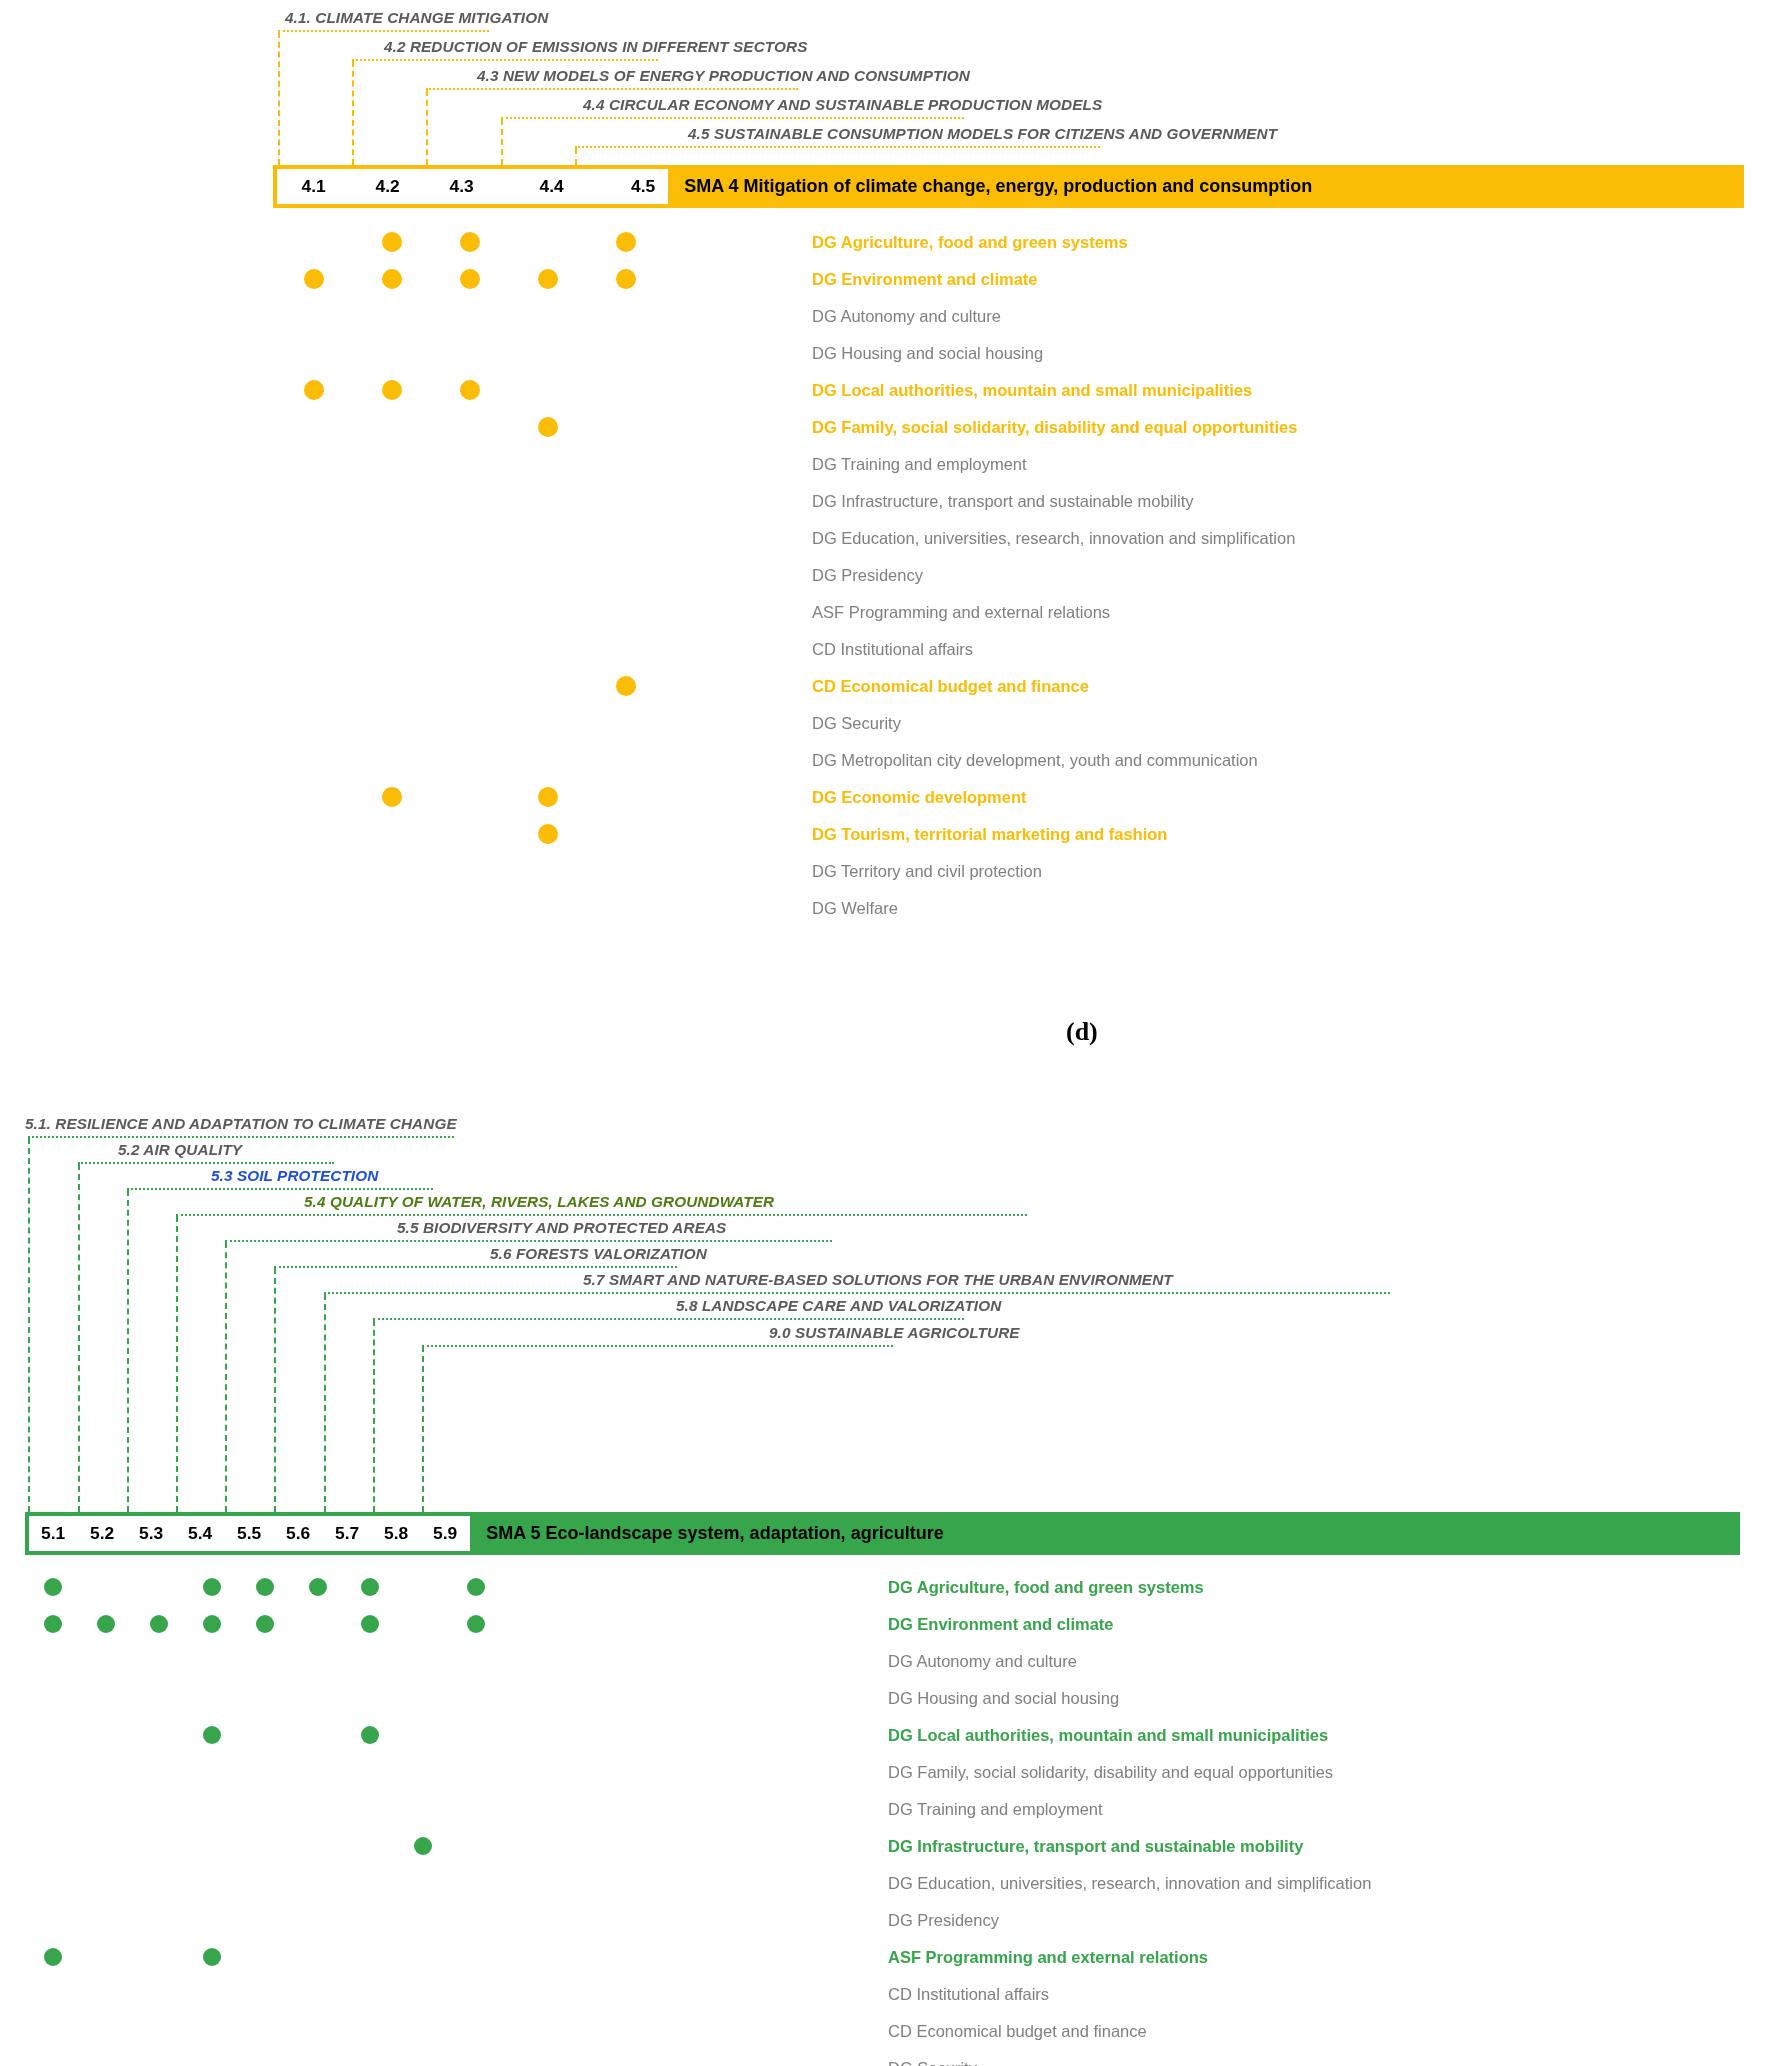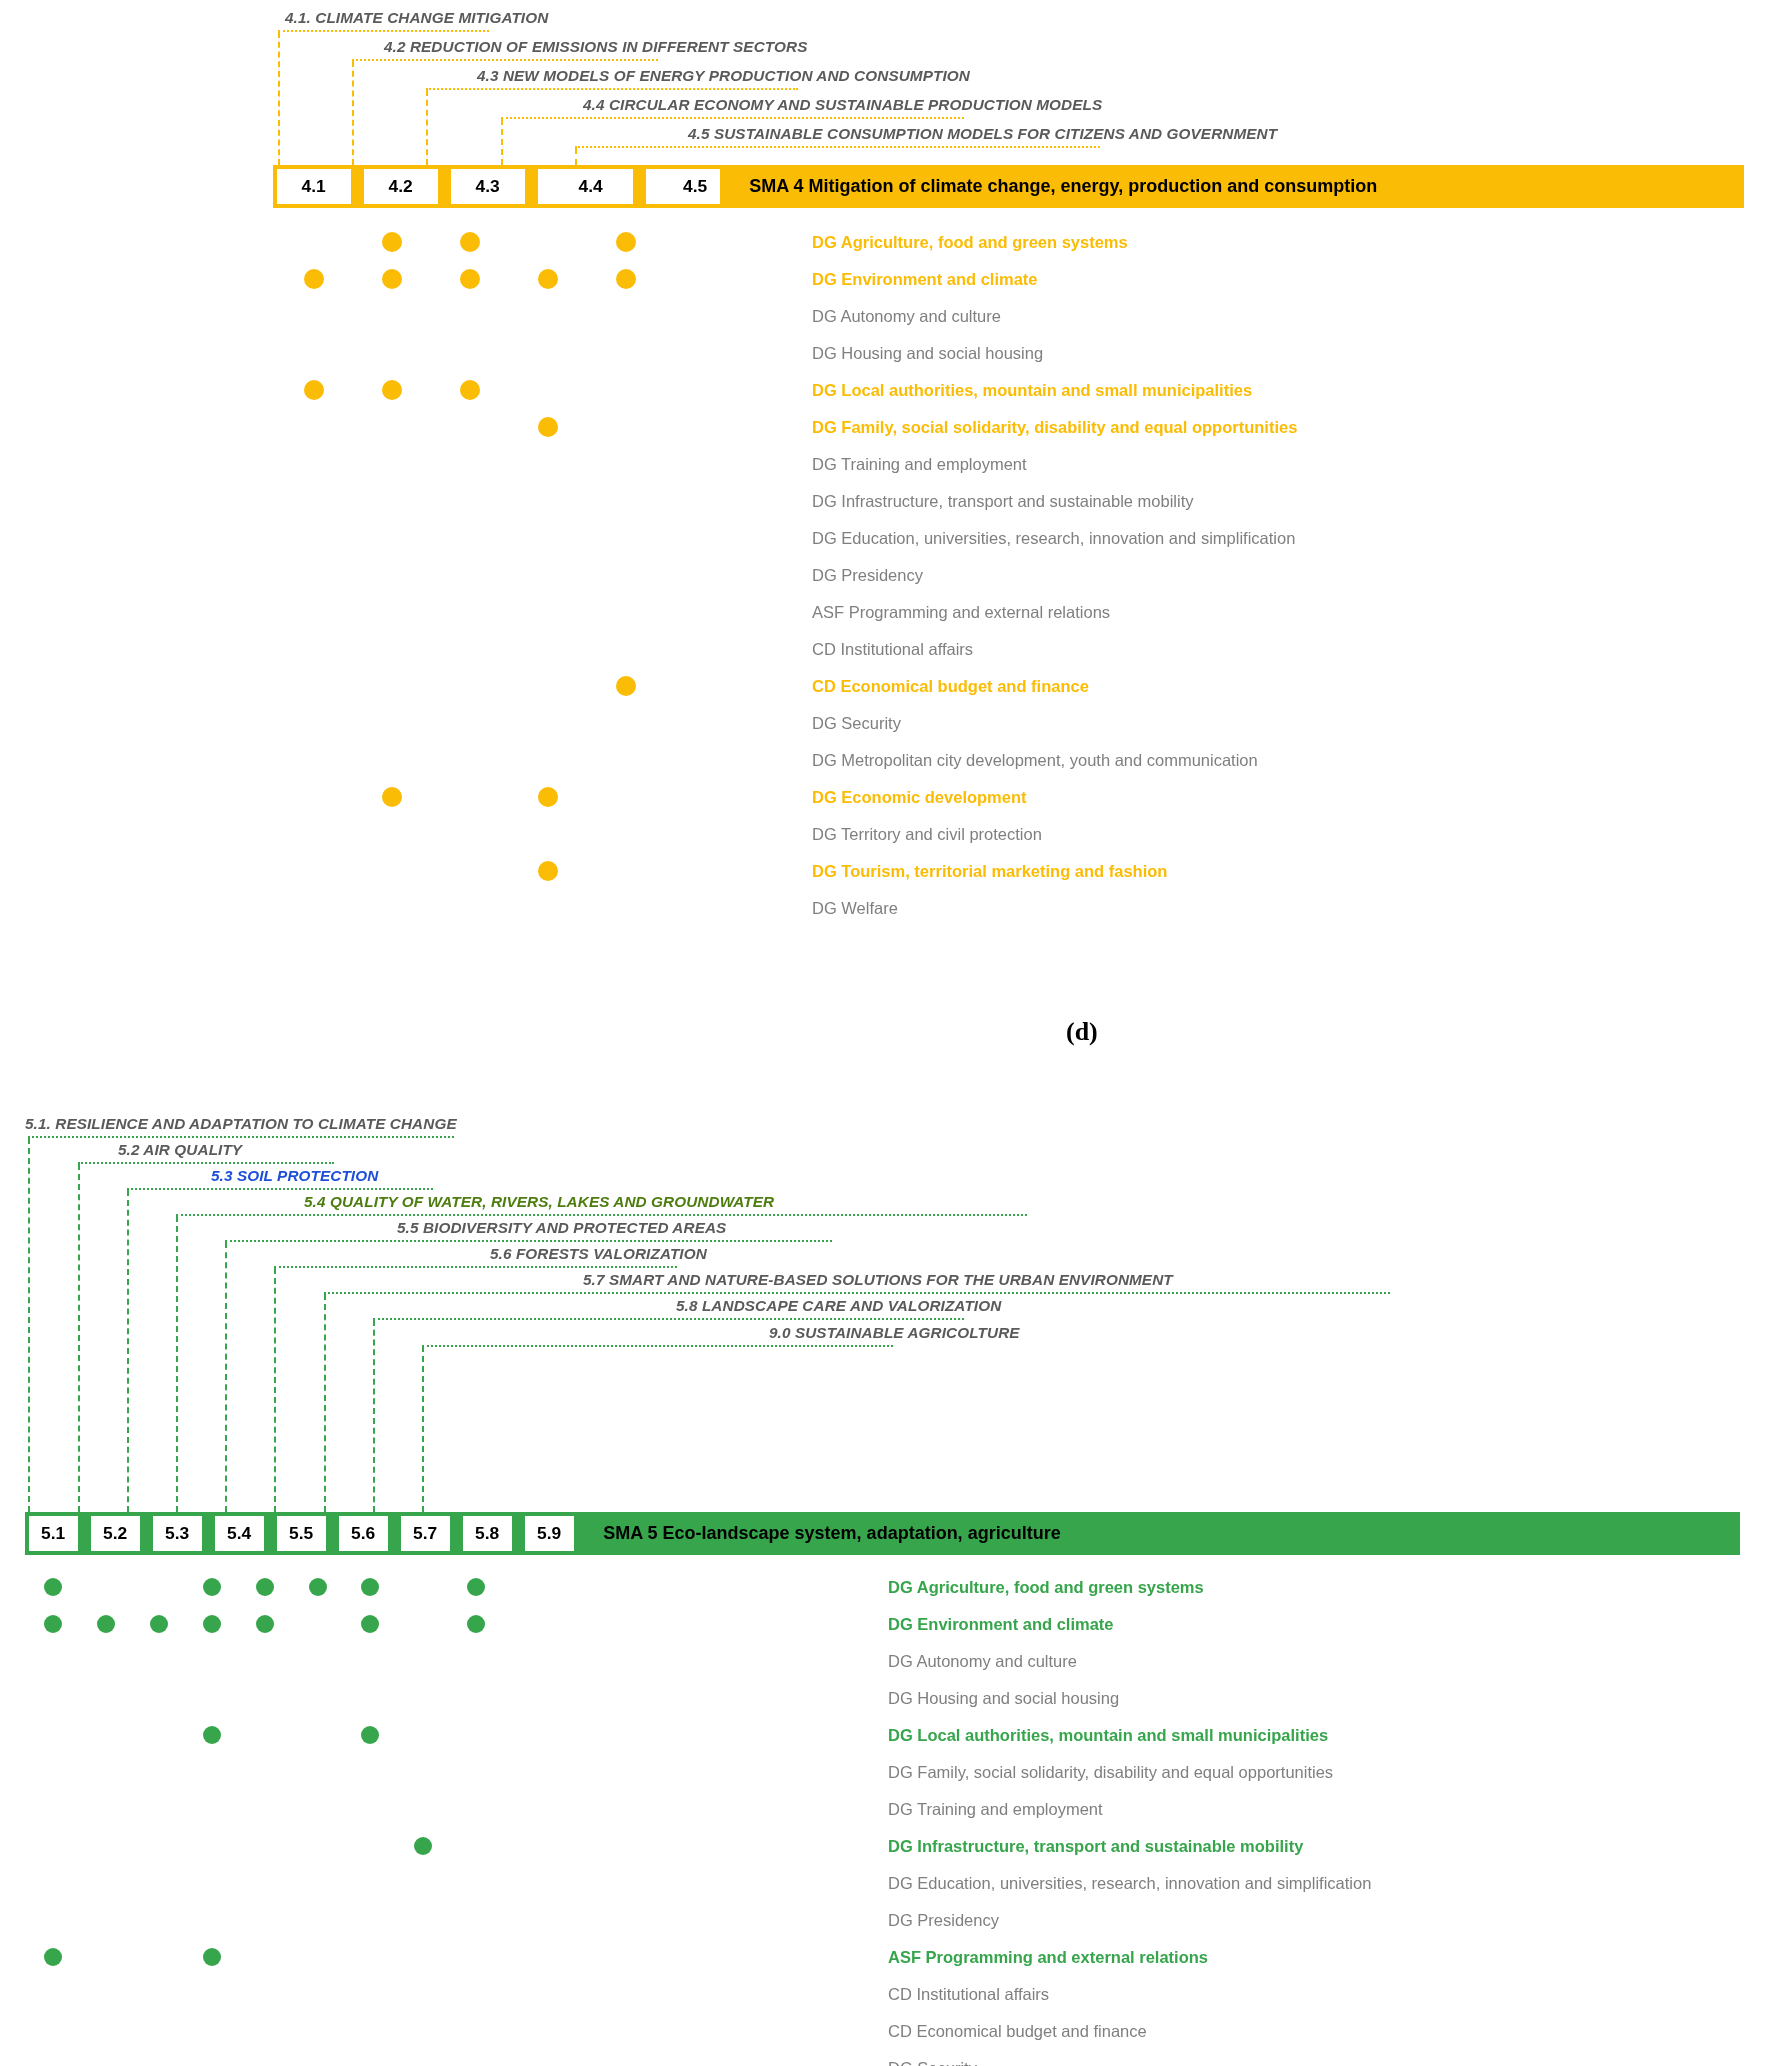--- a/index.html
+++ b/index.html
@@ -40,21 +40,21 @@
   .sma-bar {
     position:absolute;
     height:43px;
     display:flex; align-items:stretch;
     padding:3.7px;
   }
   .sma-bar .cell {
     background:#ffffff;
     display:flex; align-items:center; justify-content:center;
     font-weight:bold; font-size:17.4px; color:#000;
-    margin-right:13px;
+    margin-right:0;
   }
   .sma-bar .cell:last-of-type { margin-right:0; }
   .sma-title {
     display:flex; align-items:center;
     font-weight:bold; font-size:18px; color:#000;
     padding-left:16.5px; white-space:nowrap;
   }
 
   
   .rows { position:absolute; }
@@ -178,25 +178,25 @@
       </div>
       <div class="row">
         <span class="rlabel off" style="left: 812px;">DG Metropolitan city development, youth and communication</span>
       </div>
       <div class="row">
         <span class="rlabel on" style="left: 812px; color: rgb(251, 188, 5);">DG Economic development</span>
         <span class="dot" style="left: 392px; width: 20px; height: 20px; background: rgb(251, 188, 5);"></span>
         <span class="dot" style="left: 548px; width: 20px; height: 20px; background: rgb(251, 188, 5);"></span>
       </div>
       <div class="row">
-        <span class="rlabel off" style="left: 812px;">DG Territory and civil protection</span>
-      </div>
-      <div class="row">
         <span class="rlabel on" style="left: 812px; color: rgb(251, 188, 5);">DG Tourism, territorial marketing and fashion</span>
         <span class="dot" style="left: 548px; width: 20px; height: 20px; background: rgb(251, 188, 5);"></span>
+      </div>
+      <div class="row">
+        <span class="rlabel off" style="left: 812px;">DG Territory and civil protection</span>
       </div>
       <div class="row">
         <span class="rlabel off" style="left: 812px;">DG Welfare</span>
       </div>
     </div>
     <div class="fig-caption" style="left: 1066px; top: 1017px;">(d)</div>
   </div>
 <div class="panel" id="panel-e" style="--accent: #36A54B;">
     <div class="callouts">
       <div class="callout" style="left: 0px; top: 39px; color: rgb(54, 165, 75);">

